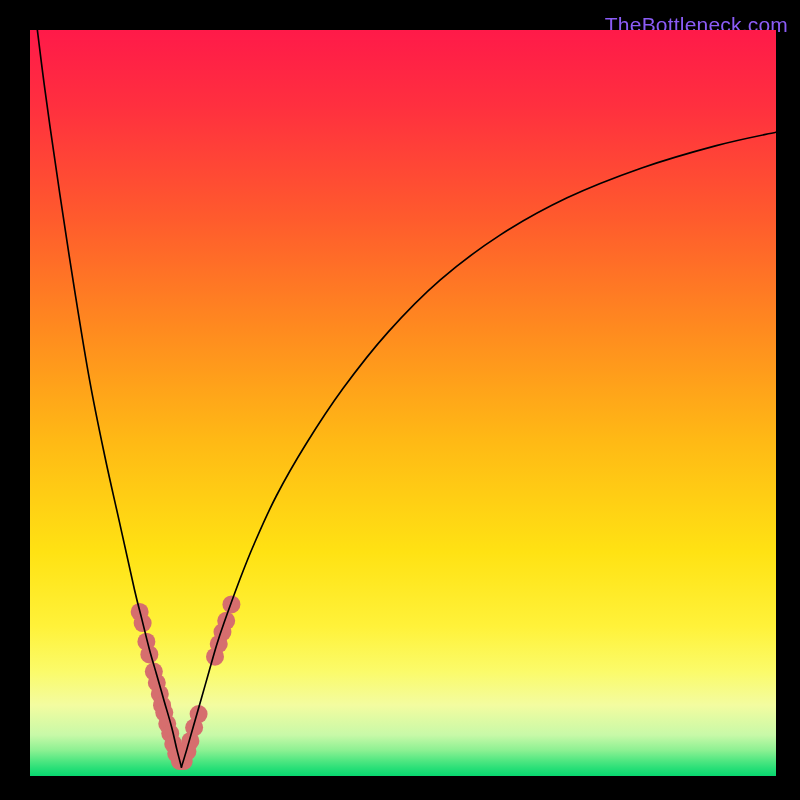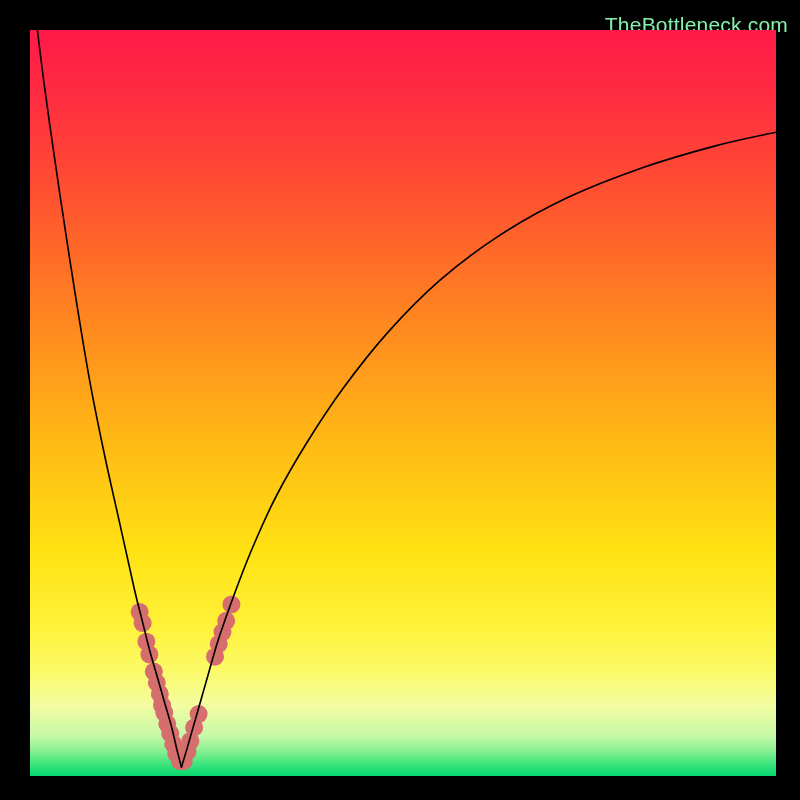--- a/index.html
+++ b/index.html
@@ -31,21 +31,21 @@
     position: absolute;
     left: 0;
     top: 0;
     width: 100%;
     height: 100%;
   }
   .watermark {
     position: absolute;
     top: 13px;
     right: 12px;
-    color: #86efac;
+    color: #8b5cf6;
     font-size: 21px;
     font-weight: 500;
     letter-spacing: 0.2px;
     user-select: none;
   }
   svg.curves {
     position: absolute;
     left: 0;
     top: 0;
     width: 100%;

